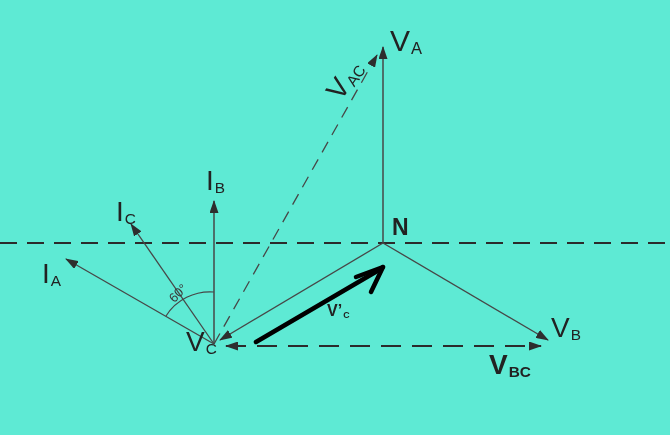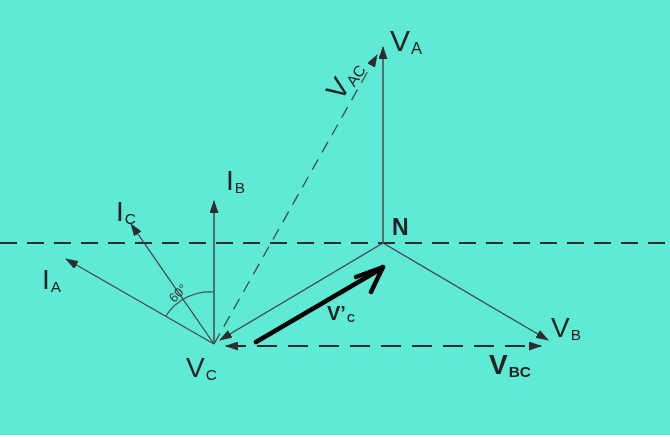--- a/index.html
+++ b/index.html
@@ -60,45 +60,45 @@
   </div>
 
   <div class="lbl" style="left:345px; top:80px; transform:translate(-50%,-50%) rotate(-55deg);">
     <span>V</span><span class="sub">AC</span>
   </div>
 
   <div class="lbl bold" style="left:392px; top:216px; font-size:23px;">
     <span>N</span>
   </div>
 
-  <div class="lbl" style="left:206px; top:167px;margin-left:20px;">
+  <div class="lbl" style="left:206px; top:167px;">
     <span>I</span><span class="sub">B</span>
   </div>
 
   <div class="lbl" style="left:116px; top:198px;">
     <span>I</span><span class="sub">C</span>
   </div>
 
-  <div class="lbl" style="left:42px; top:266px;">
+  <div class="lbl" style="left:42px; top:260px;">
     <span>I</span><span class="sub">A</span>
   </div>
 
-  <div class="lbl" style="left:186px; top:354px;text-align:center;">
+  <div class="lbl" style="left:186px; top:328px;text-align:center;">
     <span>V</span><span class="sub">C</span>
   </div>
 
   <div class="lbl" style="left:551px; top:314px;">
     <span>V</span><span class="sub">B</span>
   </div>
 
   <div class="lbl" style="left:489px; top:351px;font-weight:bold;">
     <span>V</span><span class="sub">BC</span>
   </div>
 
-  <div class="lbl bold" style="left:327px; top:303px; font-size:20px;">
+  <div class="lbl bold" style="left:327px; top:303px; font-size:16px;">
     <span>V’</span><span class="sub">C</span>
   </div>
 
   <div class="lbl" style="left:178px; top:293px; transform:translate(-50%,-50%) rotate(-45deg); font-size:13px; color:#3a3a3a;">
     <span>60°</span>
   </div>
 
 </div>
 
 </body></html>

